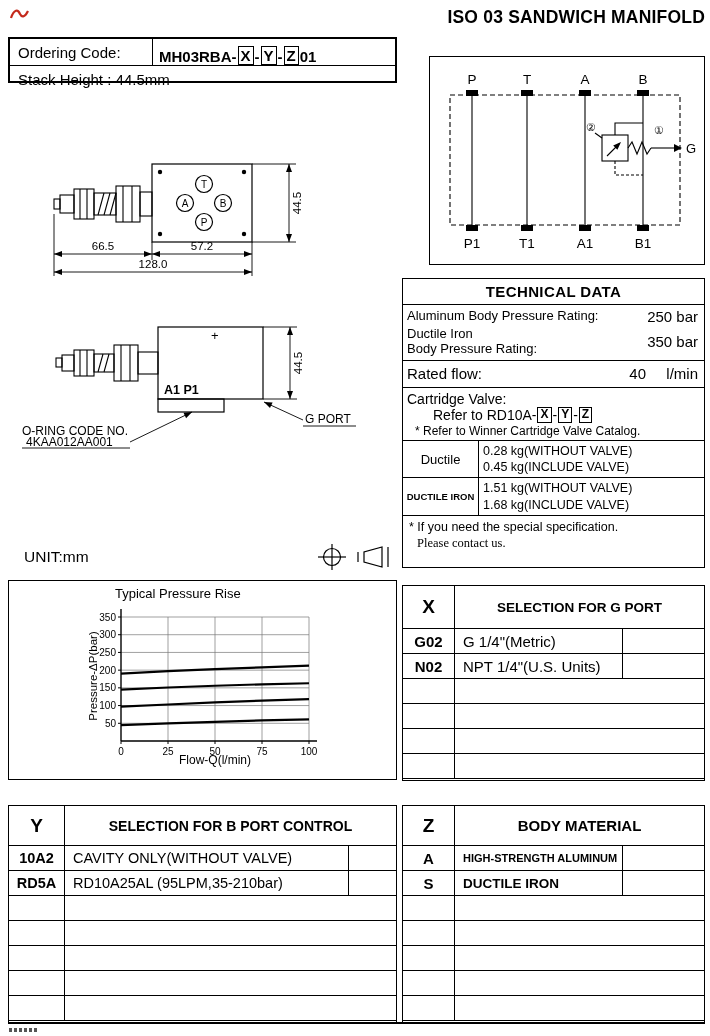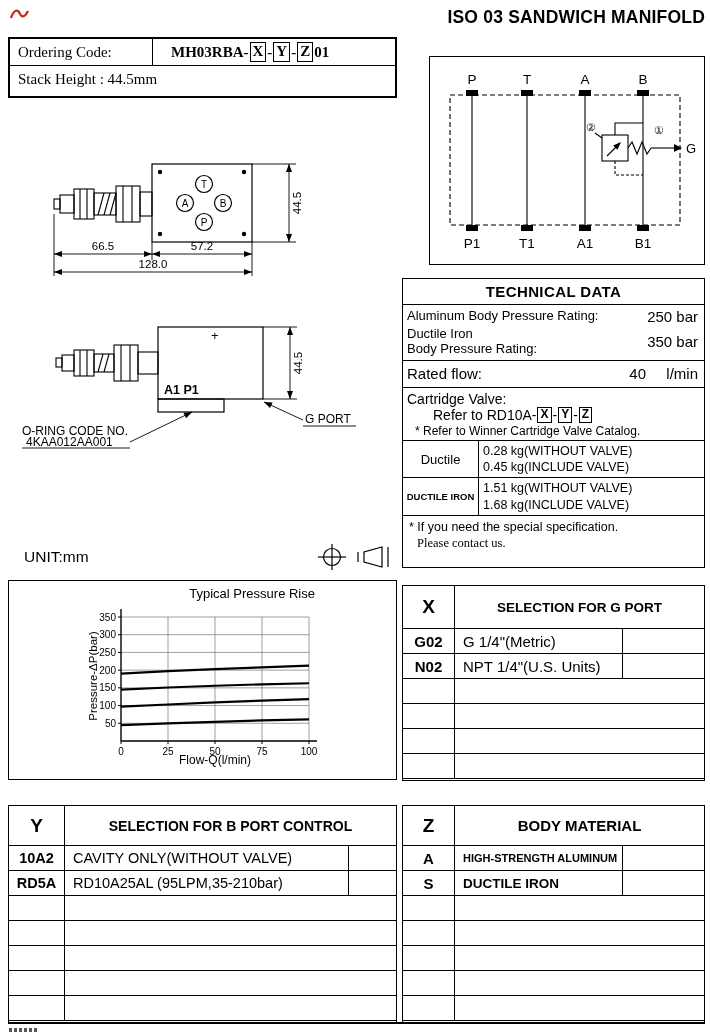--- a/index.html
+++ b/index.html
@@ -6,24 +6,24 @@
   html,body { background:#e8e8e8; }
   body { font-family:"Liberation Sans", sans-serif; color:#000; }
   .page { position:relative; width:710px; height:1036px; background:#fff; overflow:hidden; margin:0 auto; }
   .abs { position:absolute; }
   svg { display:block; }
   svg text { font-family:"Liberation Sans", sans-serif; fill:#000; }
 
   .doc-title { position:absolute; top:7px; right:5px; font-size:17.5px; font-weight:bold; letter-spacing:.2px; }
 
   
-  .ordering { position:absolute; left:8px; top:37px; width:389px; height:61px; border:2px solid #000; background:#fff;font-family:Liberation Serif, serif; }
+  .ordering { position:absolute; left:8px; top:37px; width:389px; height:46px; border:2px solid #000; background:#fff; }
   .ord-row1 { display:flex; height:27px; border-bottom:1px solid #000; align-items:center; }
   .ord-label { width:142px; padding-left:8px; font-size:15px; }
-  .ord-code { flex:1; height:100%; border-left:1px solid #000; padding-left:18px; display:flex; align-items:center; font-weight:bold; font-size:15px; }
+  .ord-code { flex:1; height:100%; border-left:1px solid #000; padding-left:6px; display:flex; align-items:flex-end; font-weight:bold; font-size:15px; }
   .ord-row2 { height:27px; display:flex; align-items:center; padding-left:8px; font-size:15px; }
   .boxed { display:inline-block; border:1px solid #000; padding:0 2px; margin:0 1px; font-weight:bold; line-height:1.15; }
   .boxed.sm { font-size:12px; }
 
   
   .panel { position:absolute; border:1px solid #000; background:#fff; }
 
   
   .td { left:402px; top:278px; width:303px; height:290px; display:flex; flex-direction:column; }
   .td-header { height:26px; border-bottom:1px solid #000; display:flex; align-items:center; justify-content:center; font-weight:bold; font-size:15px; letter-spacing:.4px; }
@@ -42,21 +42,21 @@
   .td-weights { display:grid; grid-template-columns:76px 1fr; border-bottom:1px solid #000; }
   .tw-mat { border-right:1px solid #000; display:flex; align-items:center; justify-content:center; font-size:13px; text-align:center; }
   .tw-mat2 { font-size:9.5px; font-weight:bold; }
   .tw-val { padding:2px 0 2px 4px; font-size:12.5px; line-height:1.3; }
   .r1 { border-bottom:1px solid #000; }
   .td-note { flex:1; font-size:12.5px; padding:4px 4px 0 6px; line-height:1.25; }
   .td-note .l2 { padding-left:8px;font-family:Liberation Serif, serif; }
 
   
   .chart { left:8px; top:580px; width:389px; height:200px; }
-  .chart-title { position:absolute; left:106px; top:5px; width:200px; text-align:right; font-size:13px; }
+  .chart-title { position:absolute; left:106px; top:5px; width:200px; text-align:left; font-size:13px; }
   .chart-ylabel-wrap { position:absolute; left:60px; top:30px; height:130px; width:48px; display:flex; align-items:center; justify-content:center; }
   .chart-ylabel { transform:rotate(-90deg); white-space:nowrap; font-size:11.5px; }
   .chart-xlabel { position:absolute; left:116px; top:172px; width:180px; text-align:center; font-size:12px; }
 
   
   .sel { display:flex; flex-direction:column; }
   .tbl-x { left:402px; top:585px; width:303px; height:196px; }
   .tbl-y { left:8px;   top:805px; width:389px; height:218px; }
   .tbl-z { left:402px; top:805px; width:303px; height:218px; }
   .sel-header { display:flex; border-bottom:1px solid #000; }

